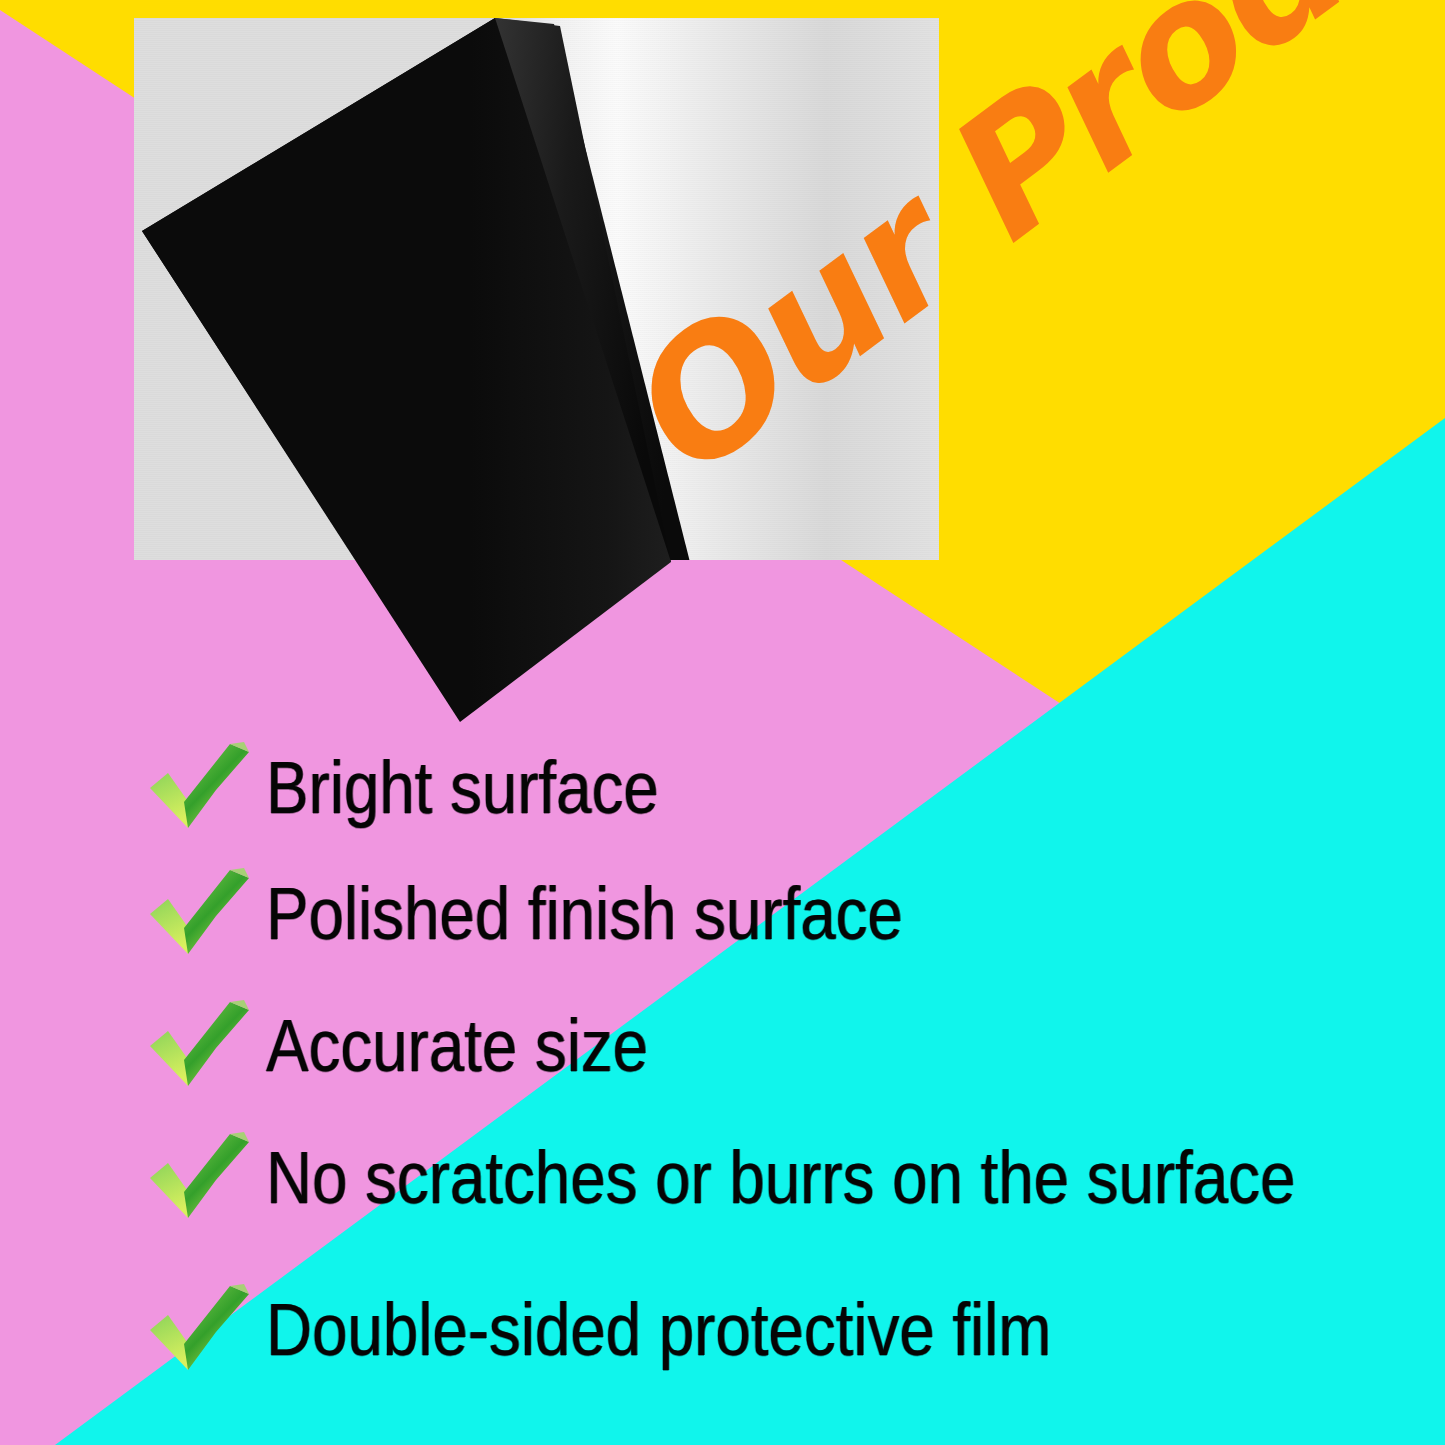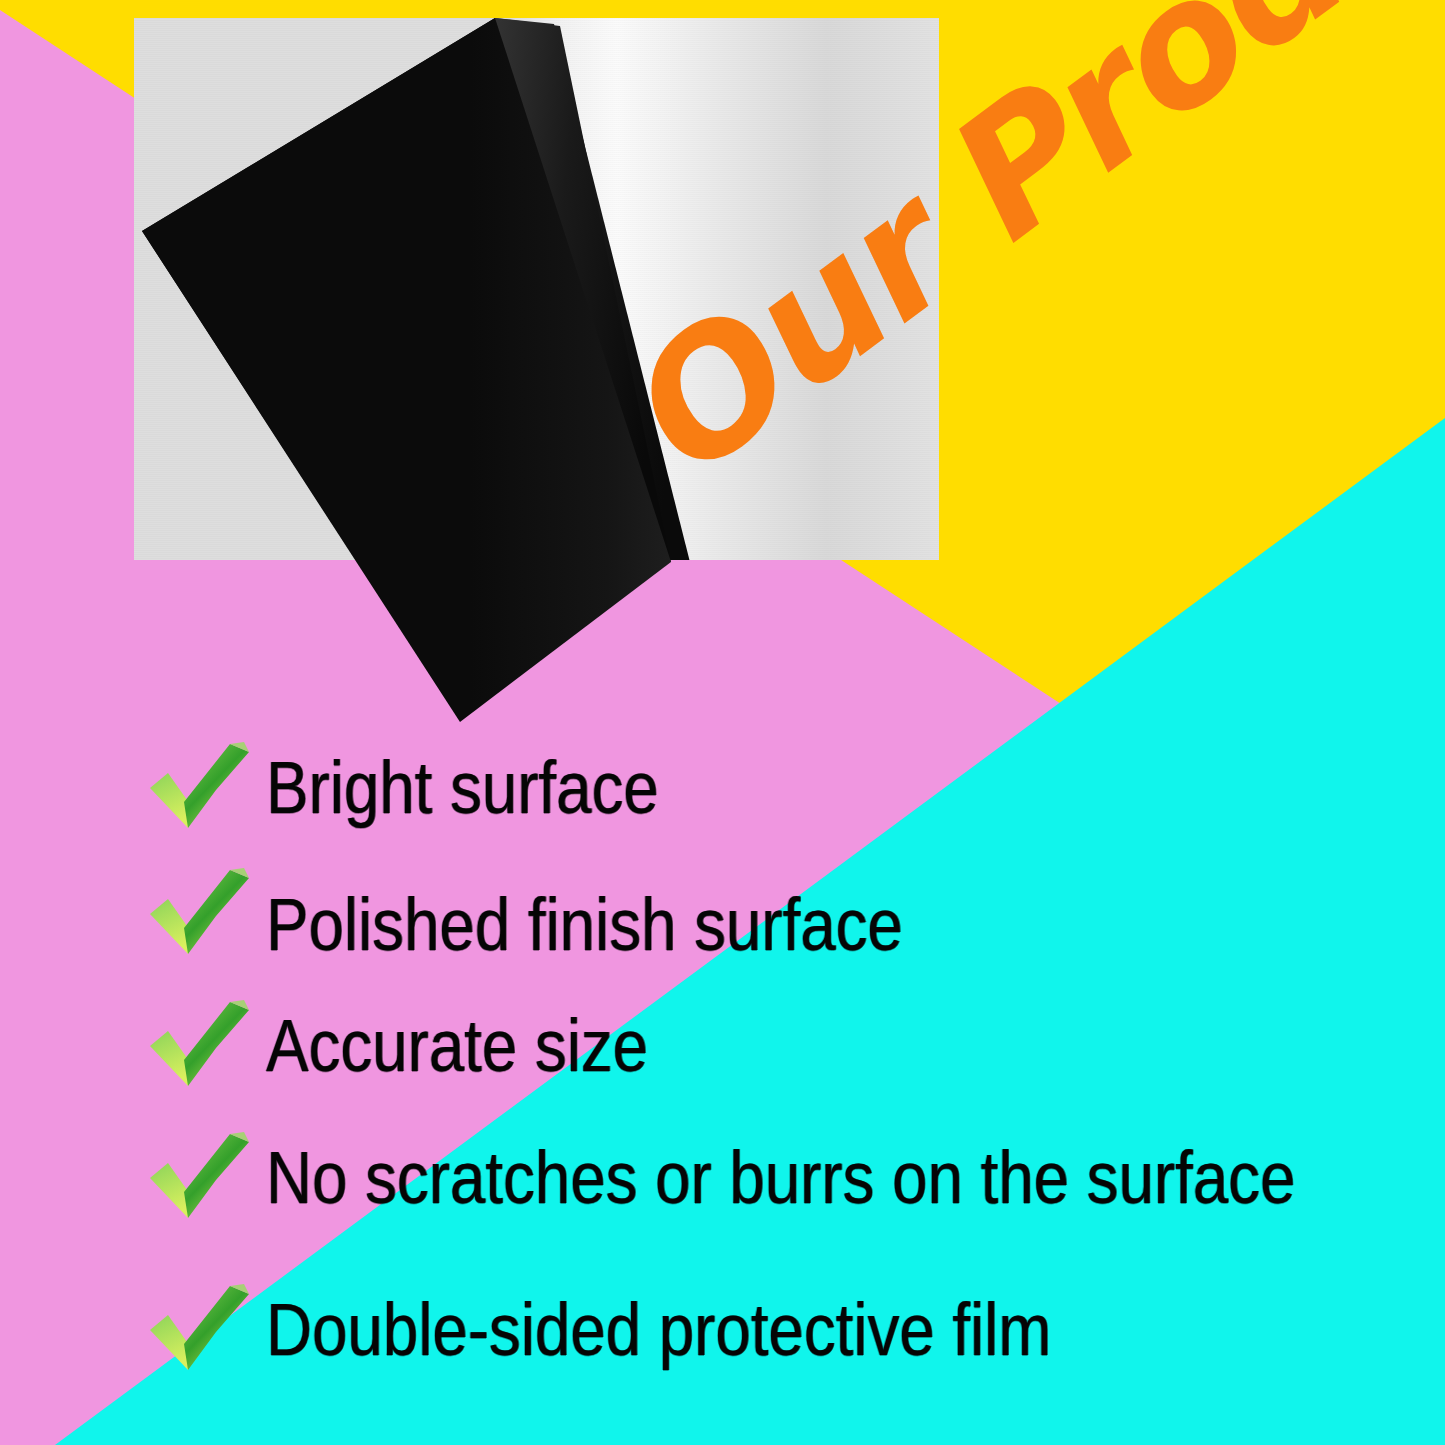--- a/index.html
+++ b/index.html
@@ -84,21 +84,21 @@
     height: 640px;
   }
   .feature-row {
     position: absolute;
     left: 148px;
     display: flex;
     align-items: center;
     height: 96px;
   }
   .feature-row.r0 { top: 14px; }
-  .feature-row.r1 { top: 140px; align-items: flex-end; }
+  .feature-row.r1 { top: 140px; }
   .feature-row.r2 { top: 272px; align-items: center; }
   .feature-row.r3 { top: 404px; }
   .feature-row.r4 { top: 556px; }
 
   .check-icon {
     width: 104px;
     height: 96px;
     flex: 0 0 104px;
     margin-right: 14px;
   }

